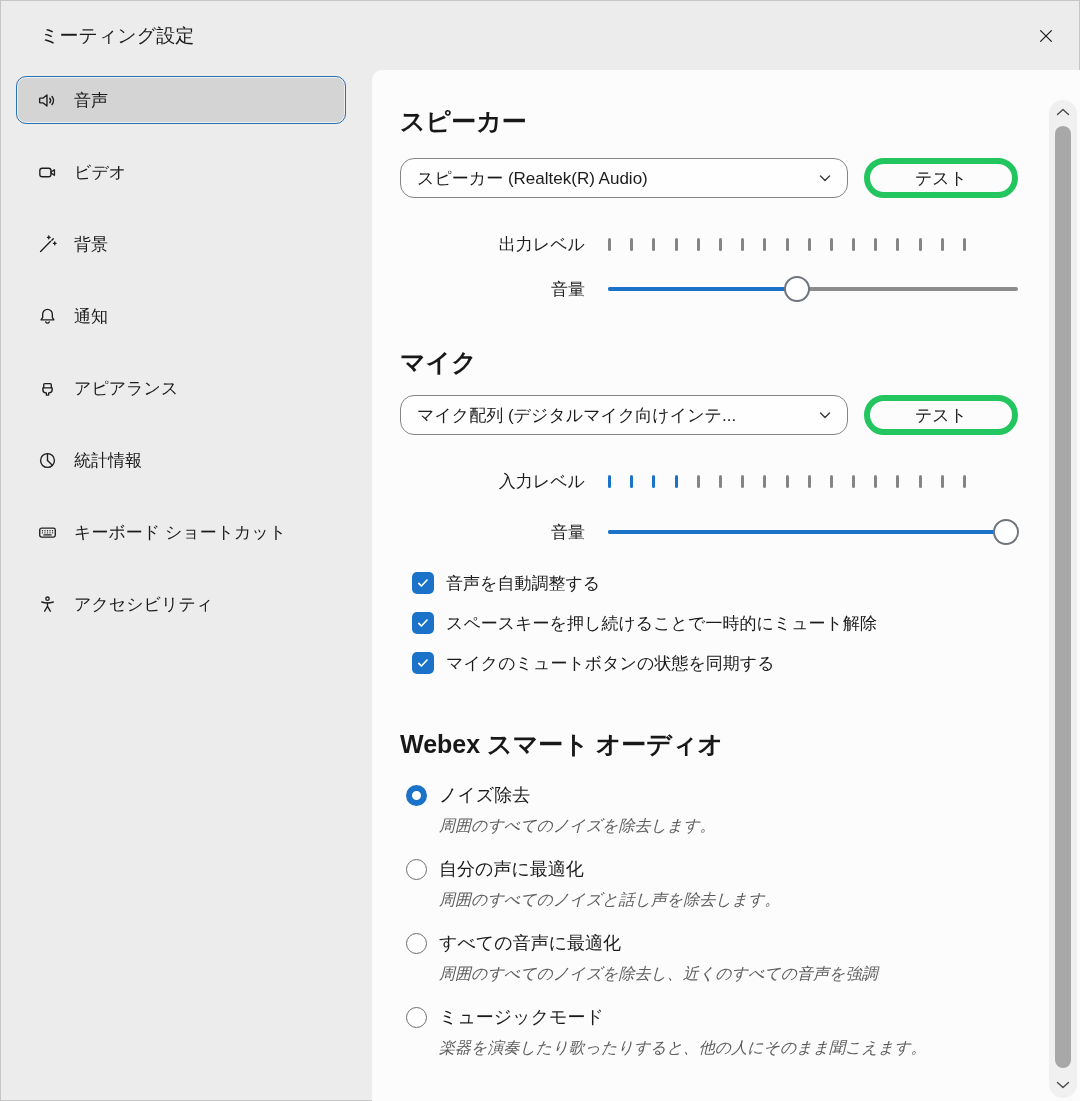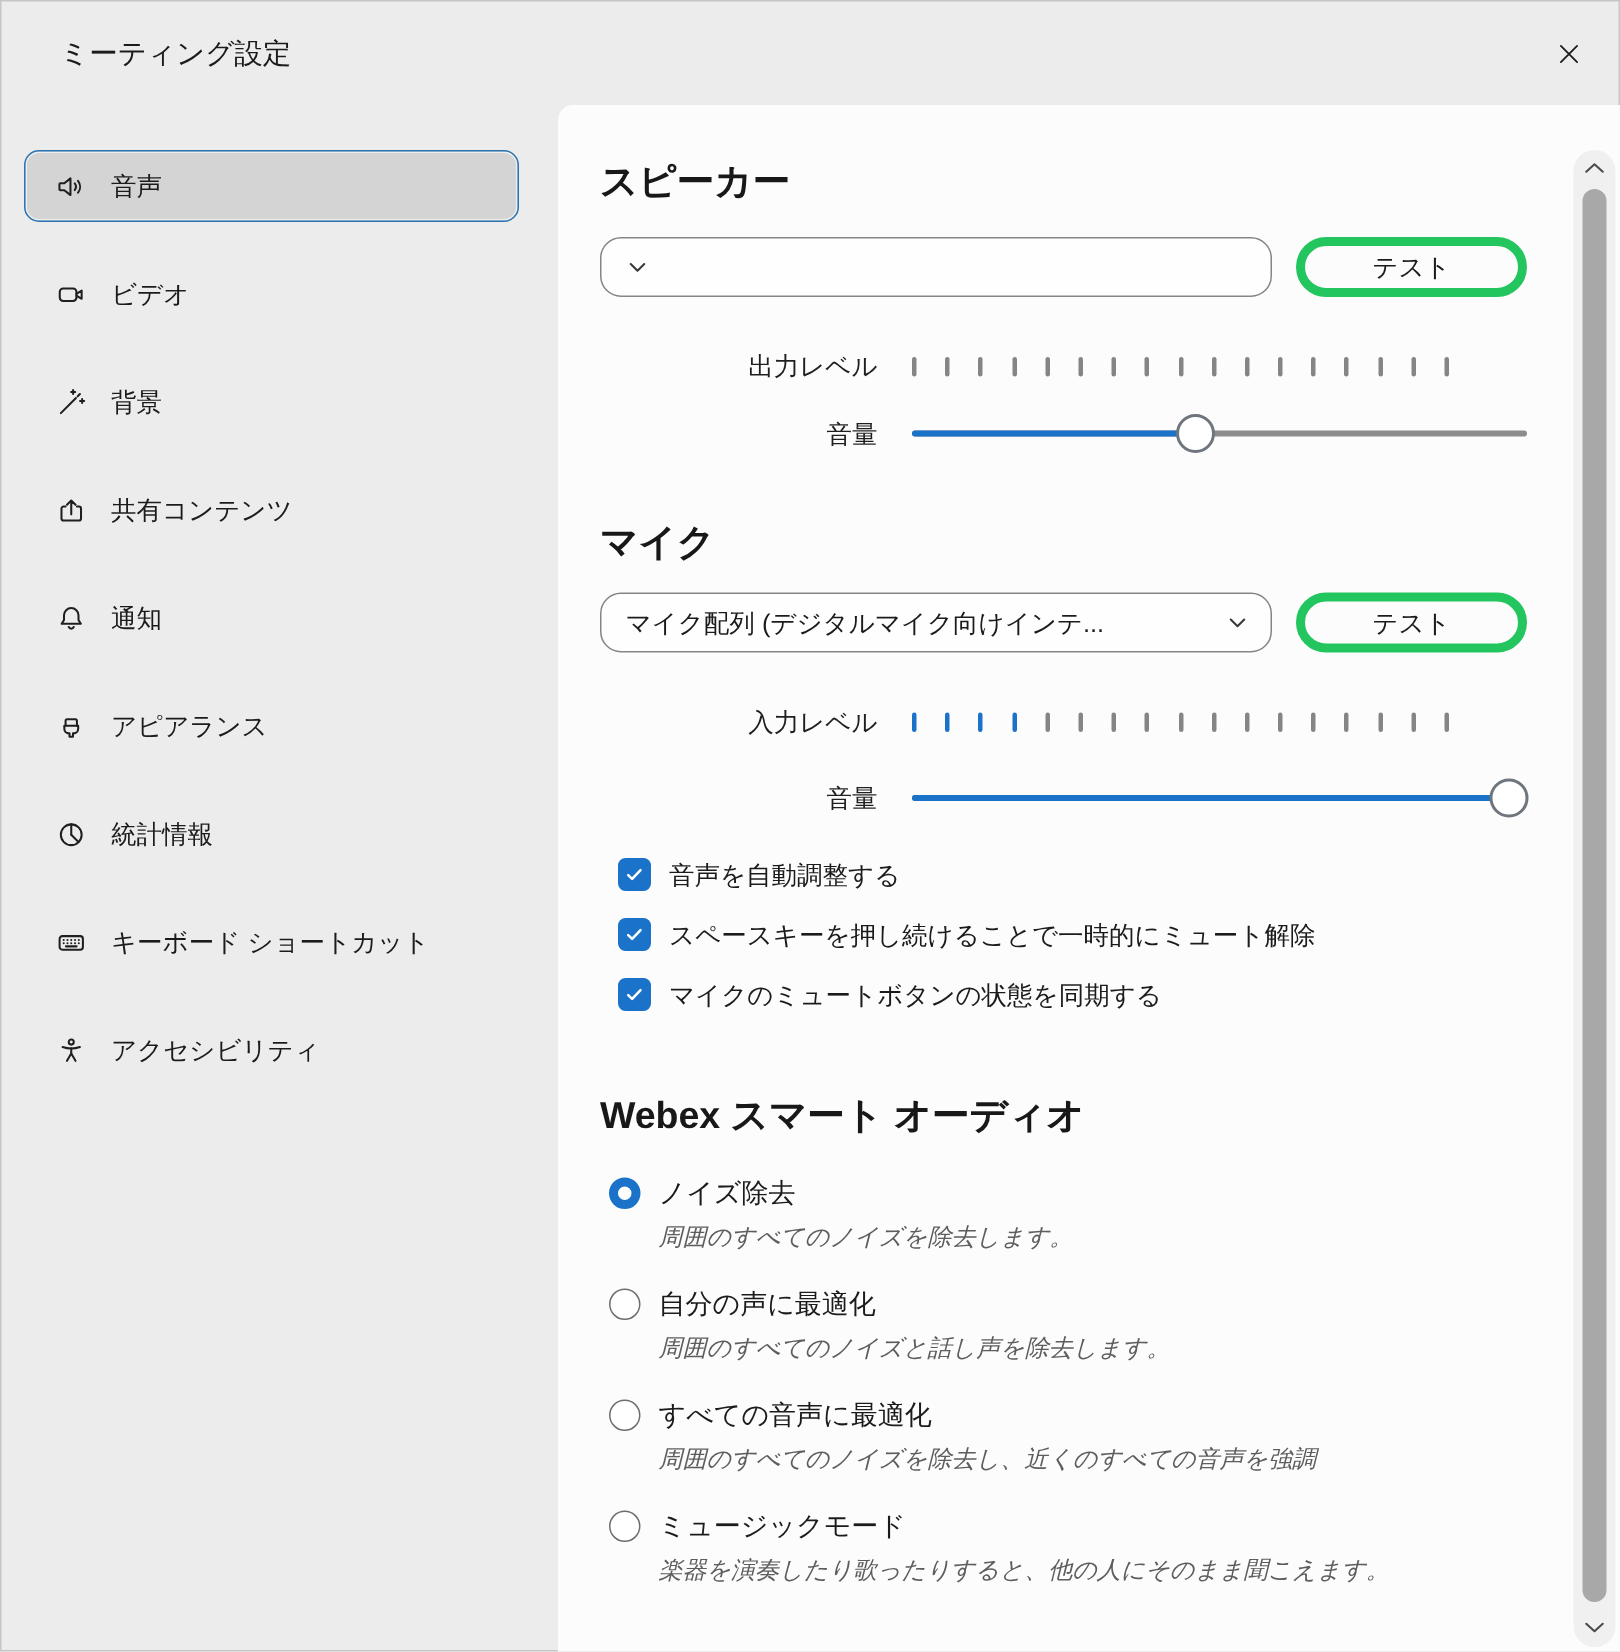--- a/index.html
+++ b/index.html
@@ -10,21 +10,21 @@
     font-family:"Liberation Sans","DejaVu Sans",sans-serif;
     box-shadow: inset 0 0 0 1px #c6c6c6;
   }
   
   .title{position:absolute;left:40px;top:23px;font-size:19px;color:#1b1b1b;}
   .close-btn{position:absolute;right:18px;top:20px;width:32px;height:32px;border:none;background:transparent;
     display:flex;align-items:center;justify-content:center;cursor:pointer;padding:0;}
   .close-btn svg{width:20px;height:20px;}
   .close-btn path{fill:none;stroke:#1b1b1b;stroke-width:1.2;stroke-linecap:round;}
   
-  .sidebar{position:absolute;left:16px;top:100px;width:330px;display:flex;flex-direction:column;gap:24px;}
+  .sidebar{position:absolute;left:16px;top:76px;width:330px;display:flex;flex-direction:column;gap:24px;}
   .side-item{height:48px;display:flex;align-items:center;gap:16px;padding-left:19px;
     border:1.5px solid transparent;border-radius:10px;box-sizing:border-box;font-size:17px;cursor:pointer;}
   .side-item.selected{background:#d4d4d4;border-color:#2b74b4;box-shadow:inset 0 0 0 1px #eeeeee;}
   .oicon{width:22px;height:22px;flex:none;display:flex;align-items:center;justify-content:center;}
   .oicon svg{width:21px;height:21px;display:block;}
   .oicon svg *{fill:none;stroke:#1f1f1f;stroke-width:1.3;stroke-linecap:round;stroke-linejoin:round;}
   
   .panel{position:absolute;left:372px;top:70px;right:0;bottom:0;background:#fcfcfc;
     border-top-left-radius:10px;box-sizing:border-box;padding:34px 0 0 28px;}
   .section-h{font-size:25px;line-height:34px;font-weight:600;color:#181818;margin:0;}
@@ -108,29 +108,20 @@
           <path d="M14.1 5.9l1.4-1.4"></path>
           <path d="M15.6 8.9h2.6M16.9 7.6v2.6"></path>
           <path d="M9.9 3.2h2.6M11.2 1.9v2.6"></path>
         </svg>
       </span>
       <span>背景</span>
     </div>
     <div class="side-item">
       <span class="oicon">
         <svg viewBox="0 0 20 20">
-          <path d="M6.4 7.3H5.1c-.7 0-1.3.6-1.3 1.3v6.3c0 .7.6 1.3 1.3 1.3h9.8c.7 0 1.3-.6 1.3-1.3V8.6c0-.7-.6-1.3-1.3-1.3h-1.3"></path>
-          <path d="M10 12.3V3.6M7.3 6.2L10 3.5l2.7 2.7"></path>
-        </svg>
-      </span>
-      <span>共有コンテンツ</span>
-    </div>
-    <div class="side-item">
-      <span class="oicon">
-        <svg viewBox="0 0 20 20">
           <path d="M10 3.2a4.6 4.6 0 0 0-4.6 4.6v3L3.9 13.2h12.2l-1.5-2.4V7.8A4.6 4.6 0 0 0 10 3.2z"></path>
           <path d="M8.4 15.2a1.7 1.7 0 0 0 3.2 0"></path>
         </svg>
       </span>
       <span>通知</span>
     </div>
     <div class="side-item">
       <span class="oicon">
         <svg viewBox="0 0 20 20">
           <path d="M6.4 9.4V6.3c0-.6.4-1 1-1h5.2c.6 0 1 .4 1 1v3.1"></path>
@@ -169,20 +160,21 @@
       </span>
       <span>アクセシビリティ</span>
     </div>
   </nav>
 
 <main class="panel">
 
   <h2 class="section-h">スピーカー</h2>
   <div class="device-row">
     <div class="select">
+      <span class="select-text">スピーカー (Realtek(R) Audio)</span>
       <span class="chev">
           <svg viewBox="0 0 16 16">
             <path d="M3.5 6l4.5 4.5L12.5 6"></path>
           </svg>
         </span>
     </div>
     <button class="btn-test">テスト</button>
   </div>
   <div class="meter-row">
     <span class="row-label">出力レベル</span>

